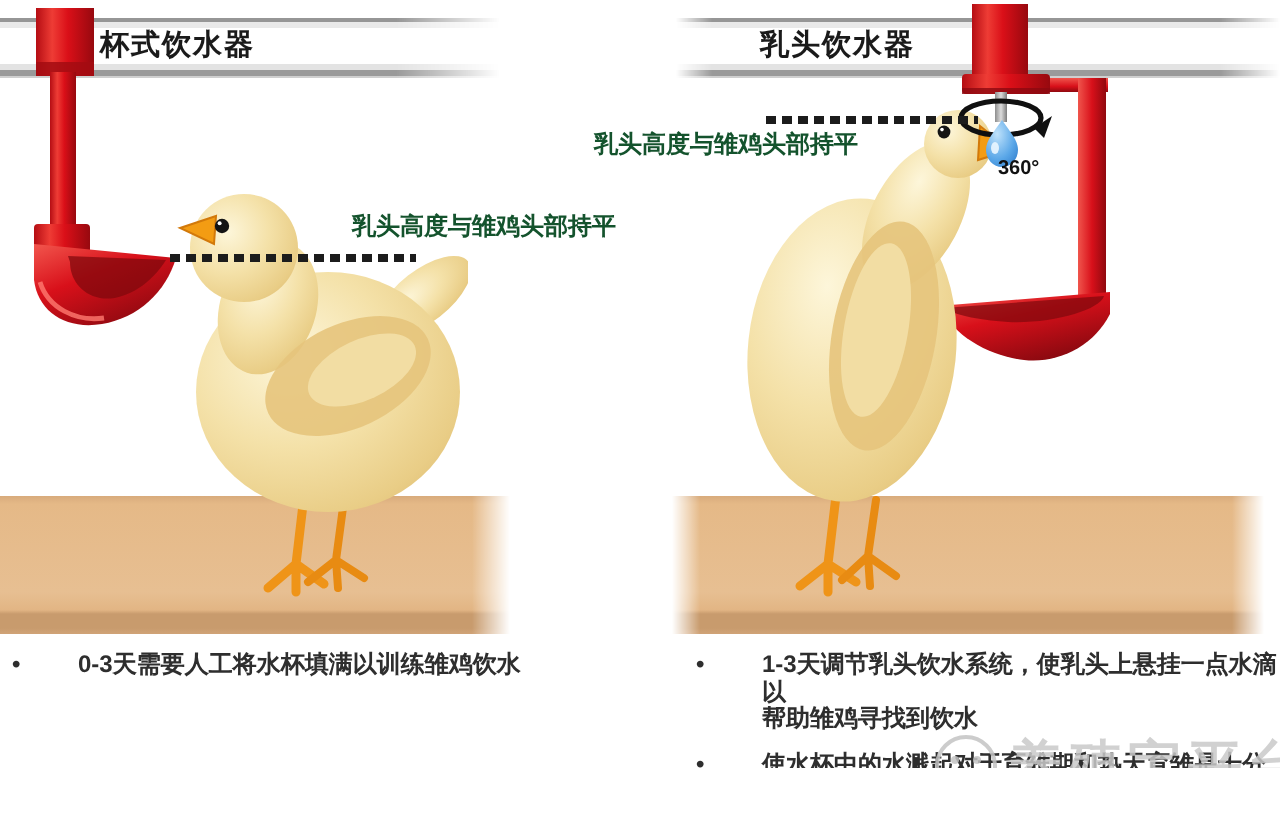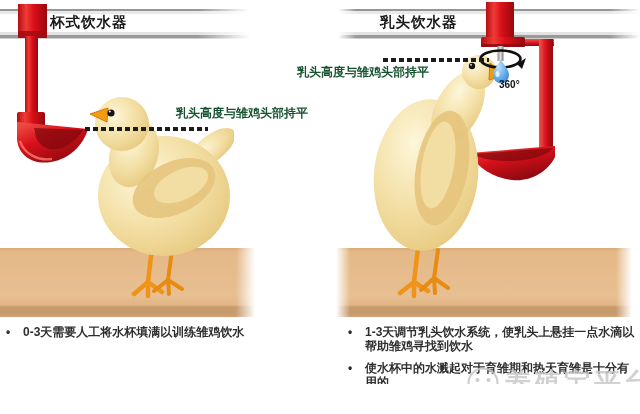--- a/index.html
+++ b/index.html
@@ -43,21 +43,21 @@
     mask-image:linear-gradient(90deg,transparent 0,#000 14px,#000 280px,transparent 296px);}
   
   .art{position:absolute;}
   .z2{z-index:2}.z3{z-index:3}.z4{z-index:4}.z5{z-index:5}
   
   .bullets{position:absolute;z-index:2;font-size:12px;font-weight:600;color:#2e2e2e;line-height:13.5px;}
   .bullets.left{left:6px;top:326px;width:320px;}
   .bullets.right{left:348px;top:326px;width:292px;}
   .bullet-item{display:flex;margin:0 0 9px 0;}
   .bullet-marker{width:10px;margin-right:7px;flex:none;font-size:12px;}
-  .bullet-text{white-space:pre-line;}
+  .bullet-text{white-space:pre-line;margin-left:16px;}
   
   .watermark{position:absolute;left:466px;top:366px;z-index:9;display:flex;align-items:center;
     color:#c9c9c9;opacity:.85;pointer-events:none;}
   .watermark-text{font-size:27px;font-weight:600;letter-spacing:3px;white-space:nowrap;line-height:34px;}
 </style>
 </head>
 <body>
 
 <div id="canvas">
 

